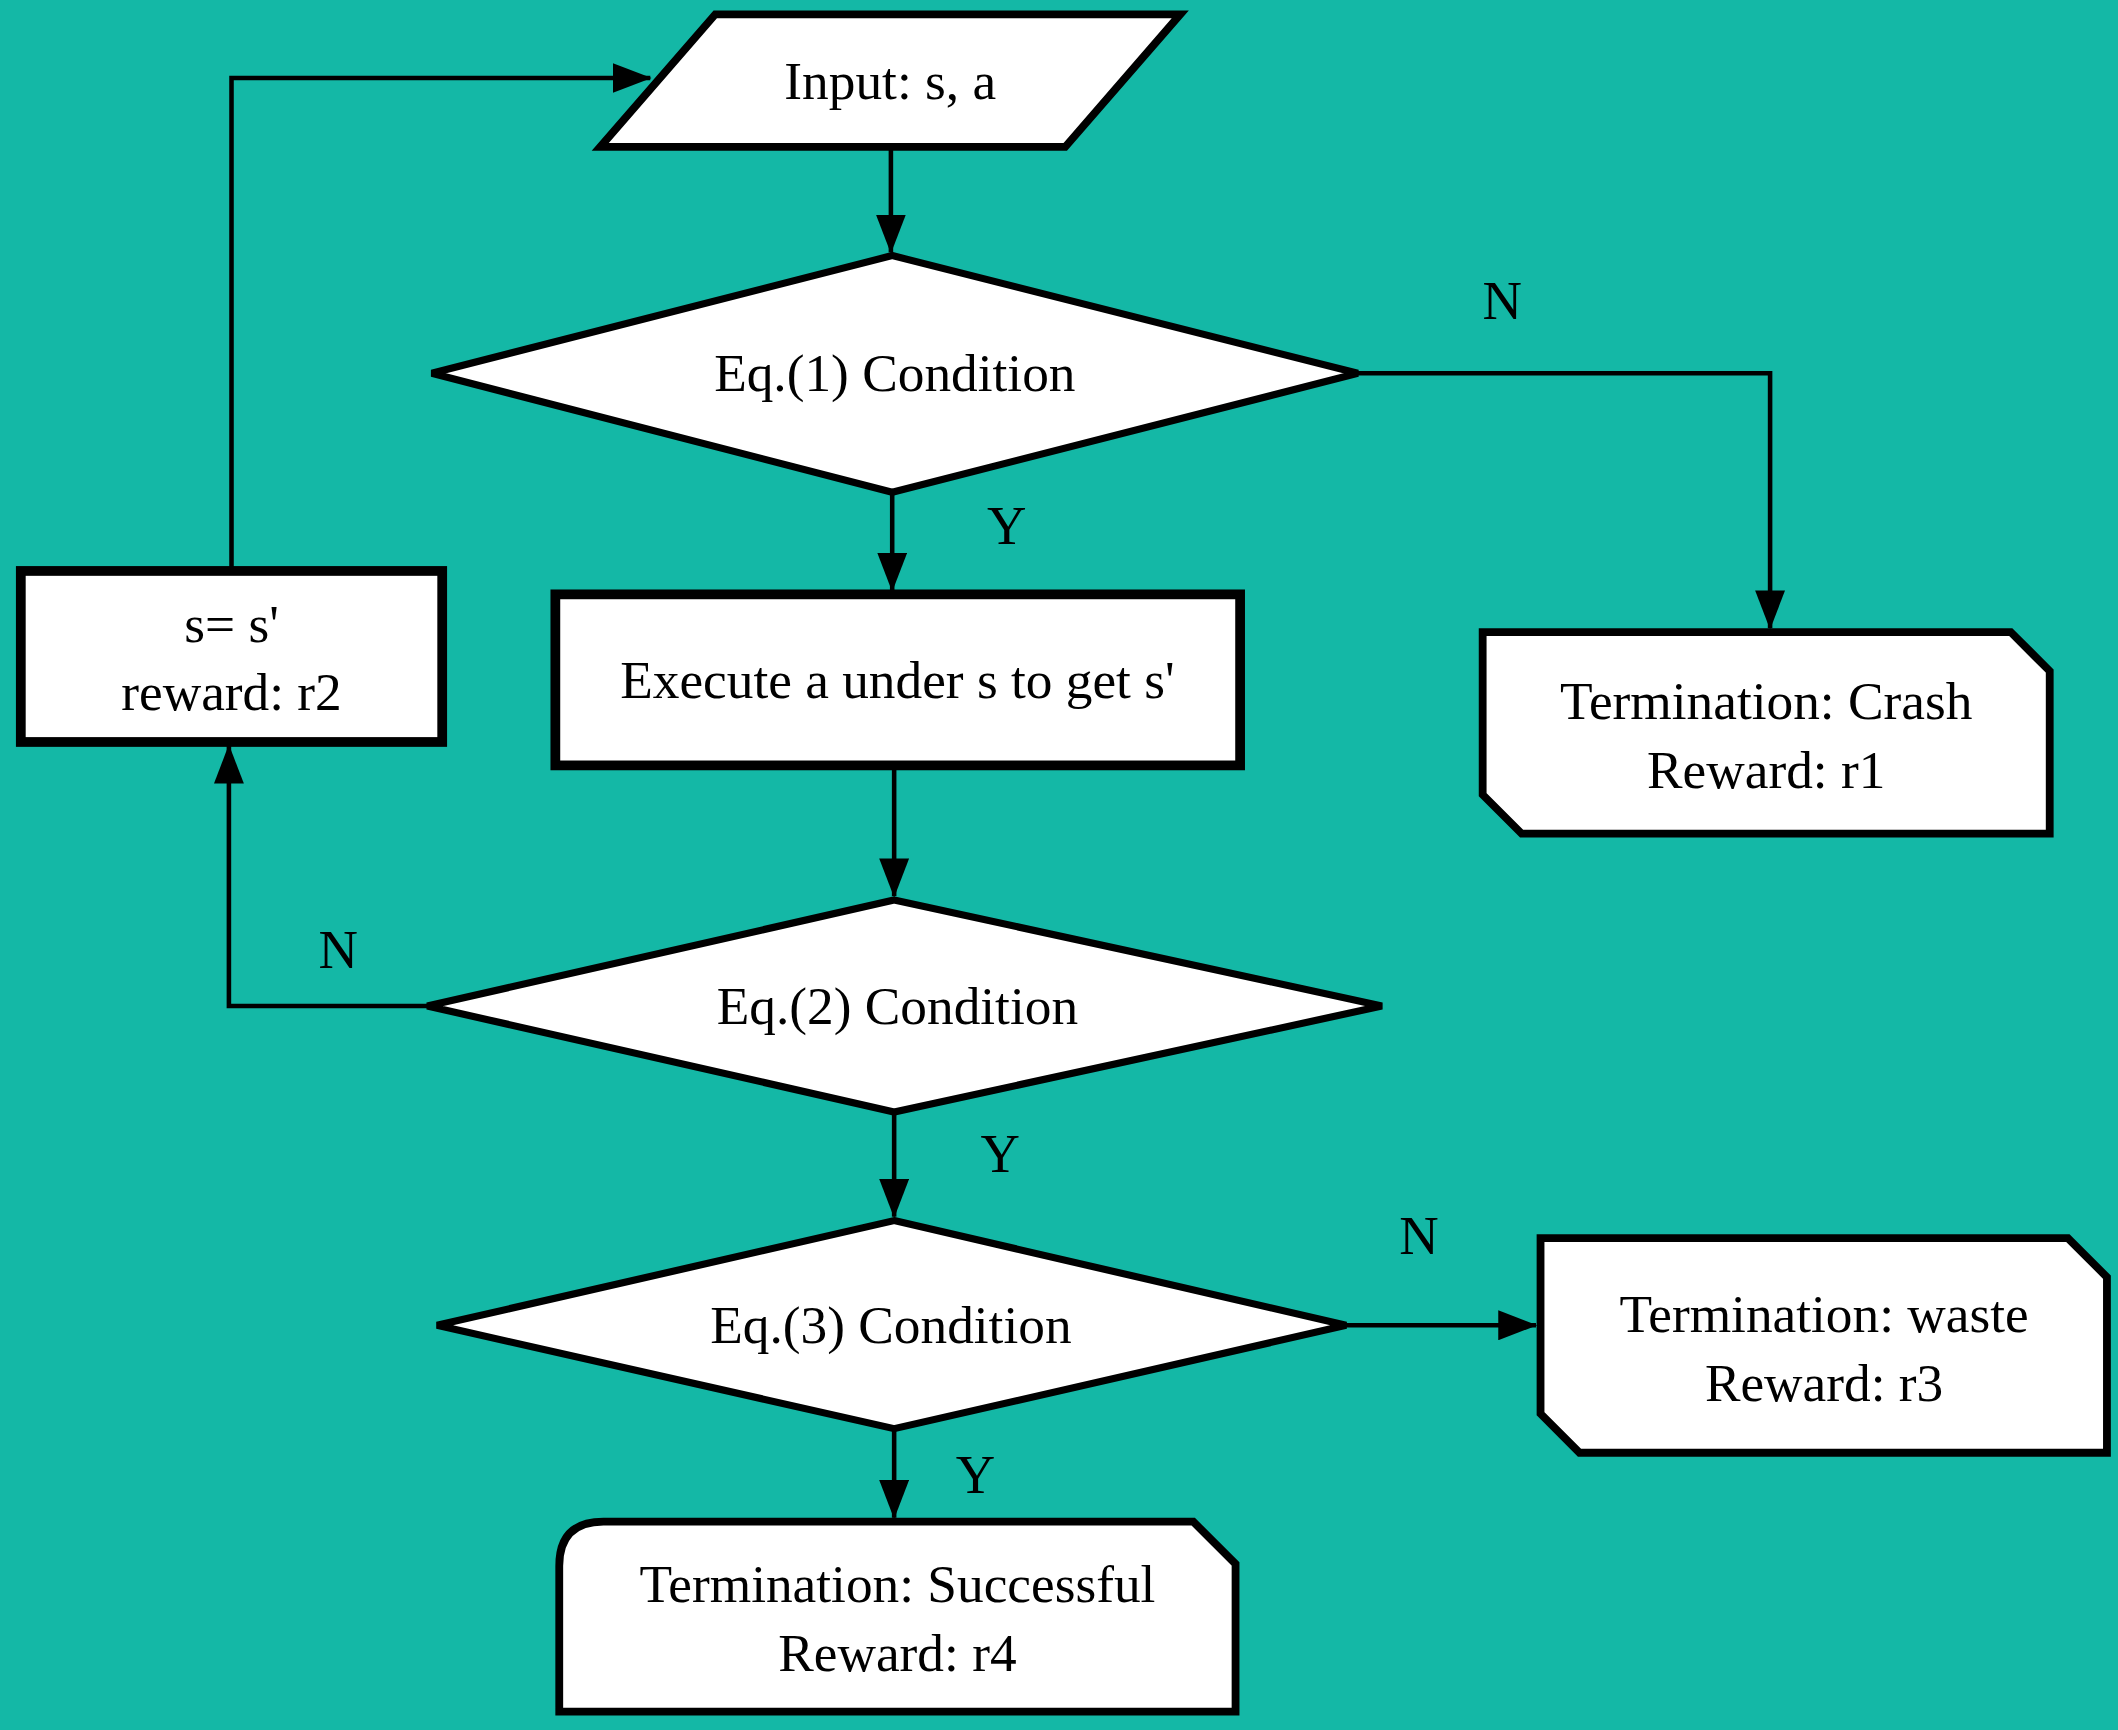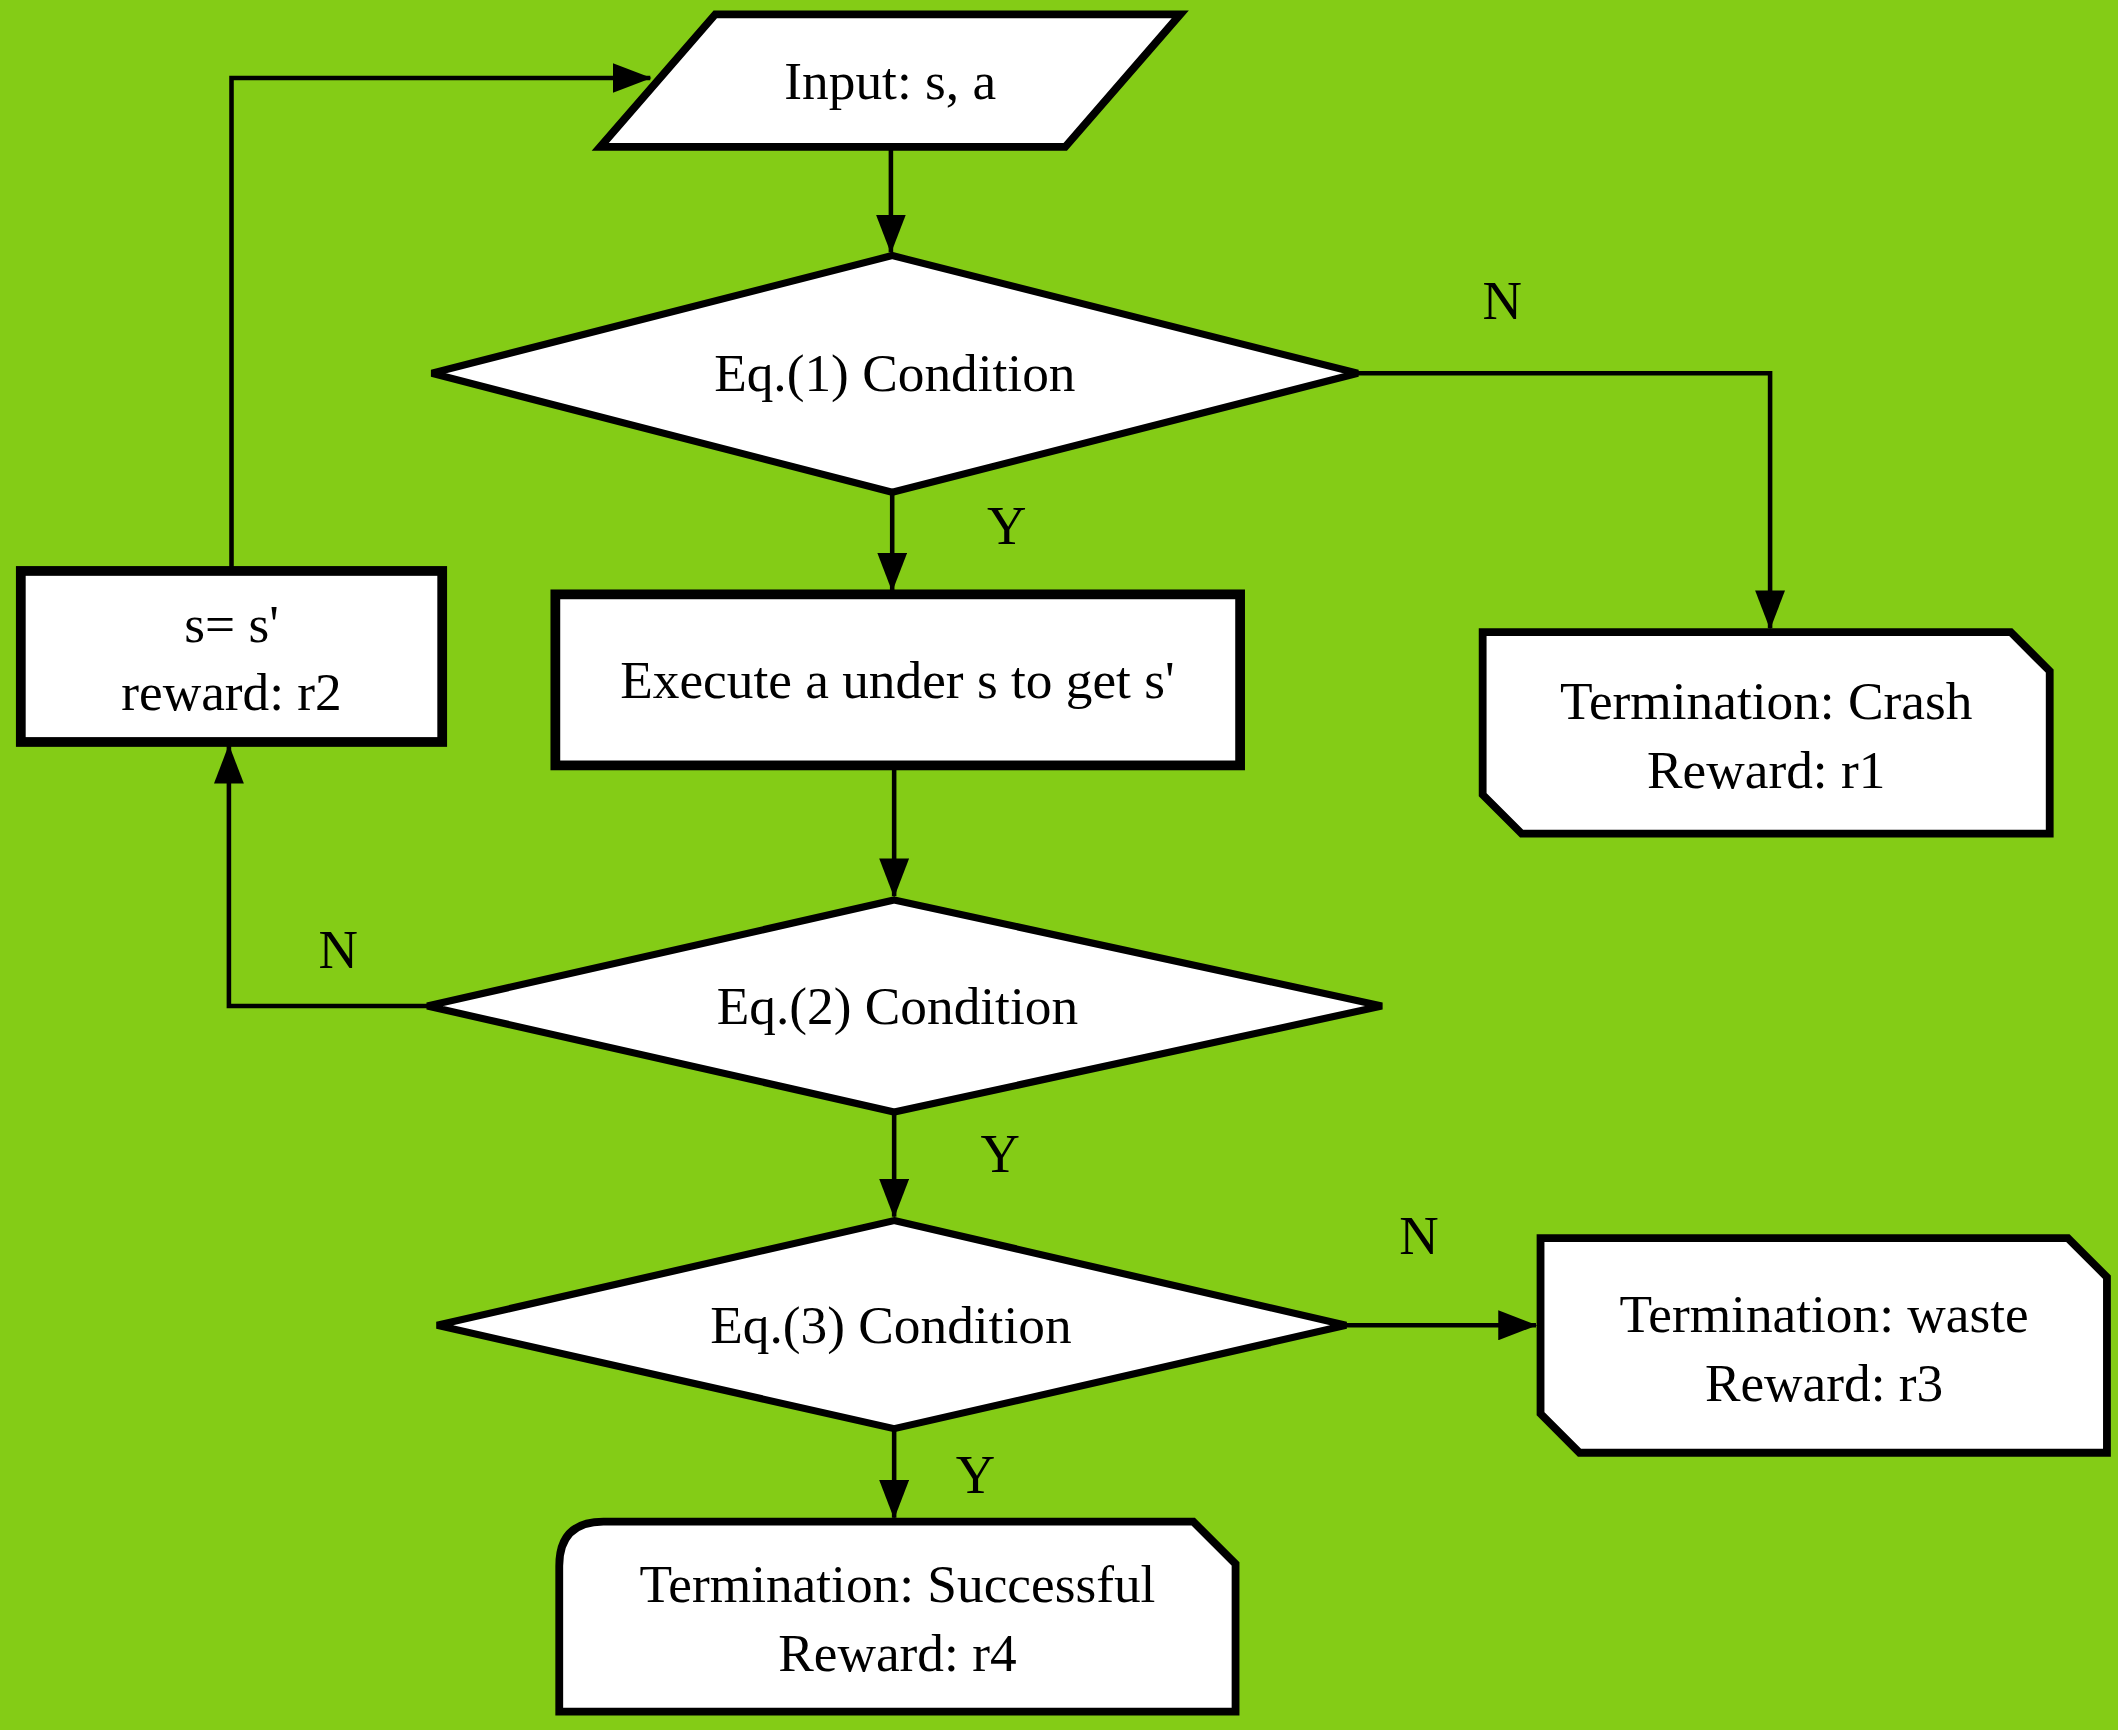--- a/index.html
+++ b/index.html
@@ -4,21 +4,21 @@
 <style>
   html, body {
     margin: 0;
     padding: 0;
     background: #ffffff;
   }
   .diagram-wrap {
     width: 100%;
     max-width: 2119px;
     margin: 0 auto;
-    background: #84cc16;
+    background: #14b8a6;
   }
   svg { display: block; width: 100%; height: auto; }
   .shape {
     fill: #ffffff;
     stroke: #000000;
   }
   .edge {
     fill: none;
     stroke: #000000;
     stroke-width: 7;

